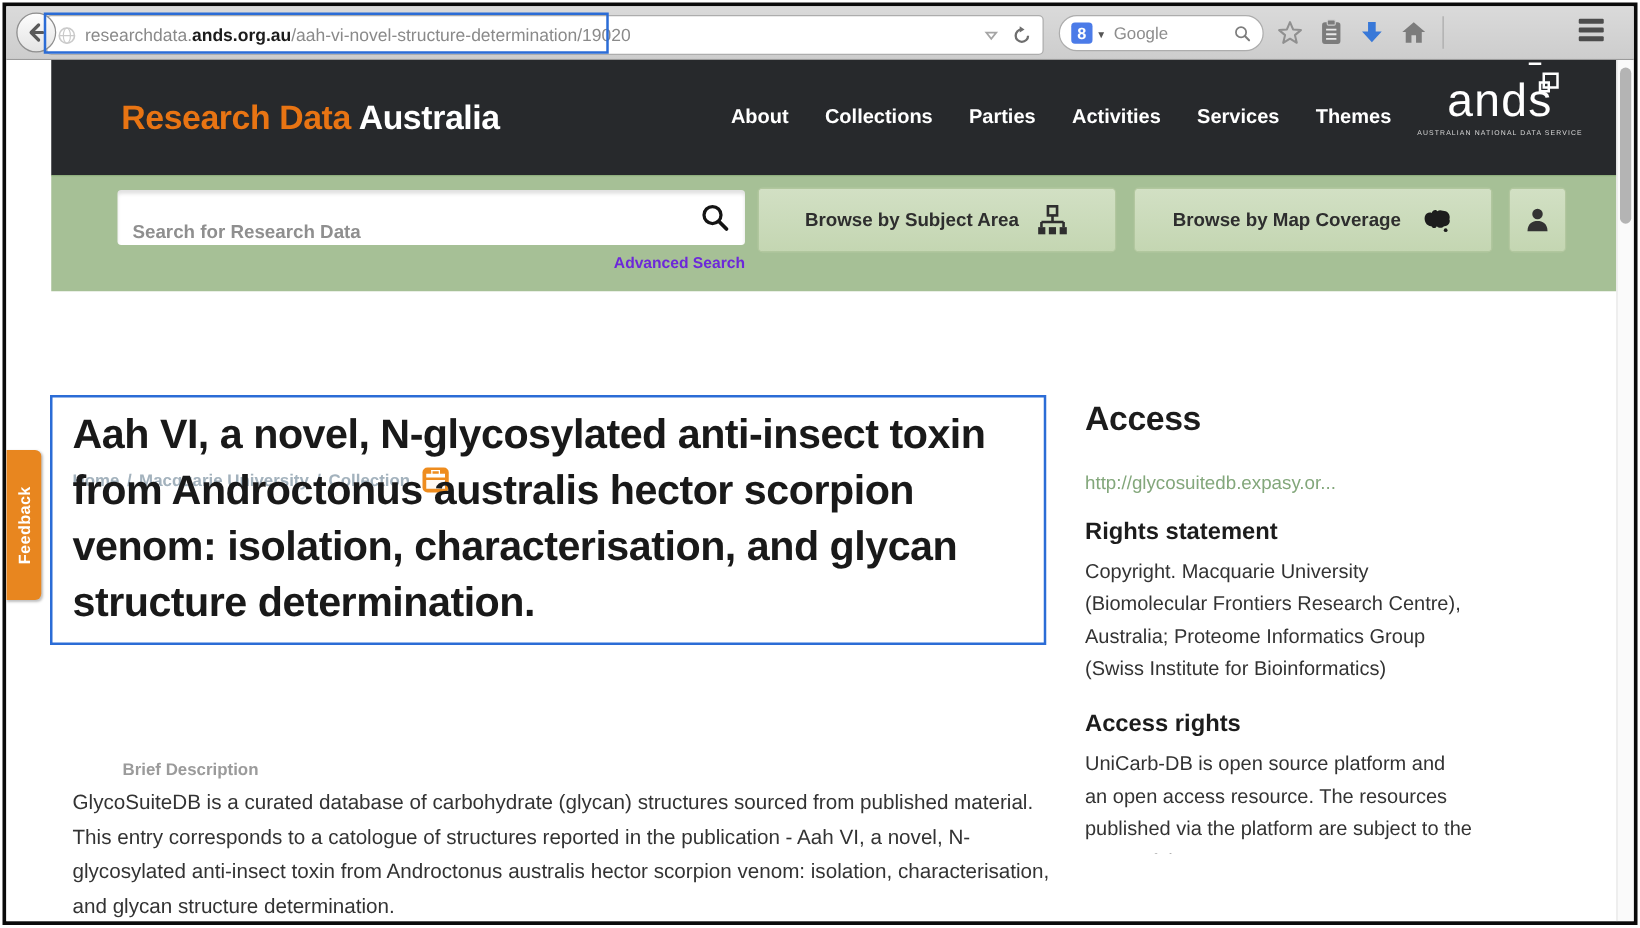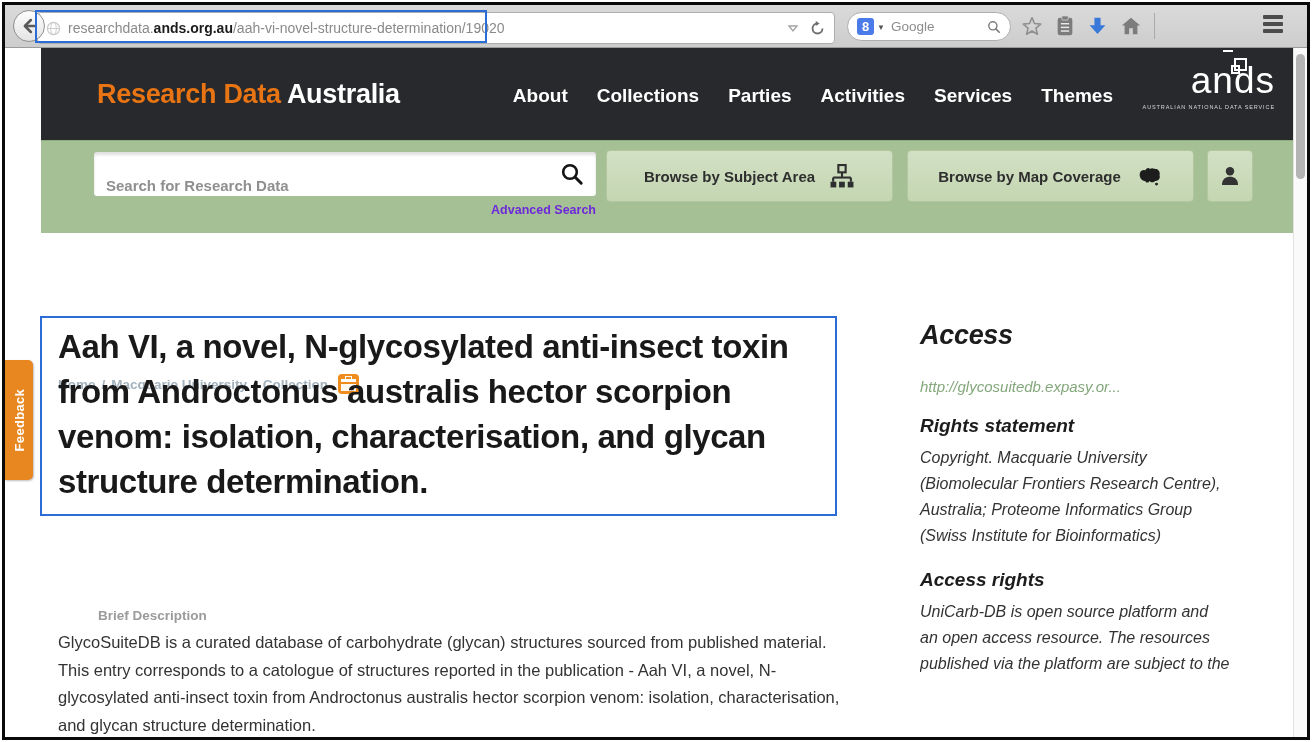--- a/index.html
+++ b/index.html
@@ -30,22 +30,22 @@
   .content { position:absolute; left:0; top:43px; width:1288px; height:689px; background:#fff; overflow:hidden;padding-left:36px; }
   .vscroll { position:absolute; right:0; top:43px; width:14px; height:689px; background:#fafafa; border-left:1px solid #e2e2e2; }
   .vthumb { position:absolute; left:2px; top:6px; width:9px; height:125px; background:#b4b4b4; border-radius:5px; }
 
   
   .site-header { position:relative; height:92px; background:#27292c; }
   .brand { position:absolute; left:56px; top:31px; font-size:27px; font-weight:bold; letter-spacing:-.3px; }
   .brand .b1 { color:#e87413; }
   .brand .b2 { color:#fff; }
   .main-nav { position:absolute; right:180px; top:37px; display:flex; gap:29px; }
-  .main-nav a { color:#fff; font-size:19px; font-weight:bold; text-decoration:none; white-space:nowrap; }
-  .ands { position:absolute; right:18px; top:14px; width:150px; text-align:right;margin-left:36px; }
+  .main-nav a { color:#fff; font-size:16px; font-weight:bold; text-decoration:none; white-space:nowrap; }
+  .ands { position:absolute; right:18px; top:14px; width:150px; text-align:center;margin-left:36px; }
   .ands-word { color:#fff; font-size:37px; letter-spacing:1px; line-height:38px; font-weight:400; }
   .ands-mark { position:absolute; right:28px; top:-4px; }
   .ands-dash { position:absolute; right:14px; top:-8px; width:10px; height:2px; background:#fff; }
   .sq1 { width:13px; height:13px; border:2px solid #fff; position:absolute; right:0; top:0; }
   .sq2 { width:9px; height:9px; border:2px solid #fff; position:absolute; right:7px; top:7px; background:transparent; }
   .ands-tag { color:#d8d8d8; font-size:5.5px; letter-spacing:.9px; margin-top:4px; white-space:nowrap; }
 
   
   .search-band { position:relative; height:93px; background:#a6c096; border-top:1px solid #8fae7e; }
   .rda-search { position:absolute; left:53px; top:11px; width:502px; height:44px; background:#fff; border-radius:3px; box-shadow:inset 0 3px 3px rgba(0,0,0,.12); display:flex; align-items:center; padding:0 12px; }
@@ -67,21 +67,21 @@
 
   .title-box { position:absolute; left:35px; top:268px; width:797px; border:2px solid #2b6cd6; padding:6px 16px 10px 16px; }
   .title-box h1 { font-size:33px; line-height:45px; font-weight:bold; color:#191919; letter-spacing:-.4px; }
 
   .feedback-tab { position:absolute; left:0; top:312px; width:28px; height:120px; background:#e8861f; border-radius:0 5px 5px 0; box-shadow:1px 1px 2px rgba(0,0,0,.25); display:flex; align-items:center; justify-content:center; cursor:pointer; }
   .feedback-tab span { writing-mode:vertical-rl; transform:rotate(180deg); color:#fff; font-size:13px; font-weight:bold; letter-spacing:.3px; }
 
   .brief-label { position:absolute; left:53px; top:560px; font-size:13.5px; font-weight:bold; color:#9b9b9b;margin-left:40px; }
   .brief-text { position:absolute; left:53px; top:581px; width:790px; font-size:16.5px; line-height:27.5px; color:#333; }
 
-  .sidebar { position:absolute; left:915px; top:272px; width:330px;font-style:italic; }
+  .sidebar { position:absolute; left:863px; top:272px; width:330px; }
   .sb-access { font-size:27px; font-weight:bold; color:#1c1c1c; letter-spacing:-.3px; }
   .sb-link { display:block; margin-top:27px; font-size:15px; color:#83a77b; text-decoration:none; }
   .sb-h { margin-top:20px; font-size:19px; font-weight:bold; color:#1c1c1c; }
   .sb-p { margin-top:8px; font-size:16px; line-height:26px; color:#333; width:310px; }
   .sb-clip { max-height:84px; overflow:hidden; }
 </style>
 </head>
 <body>
 
 <div class="screen">

